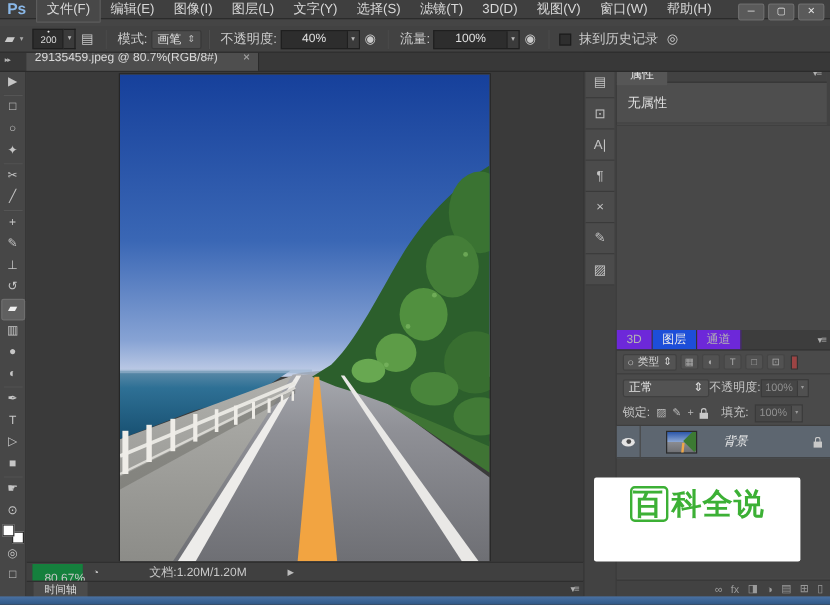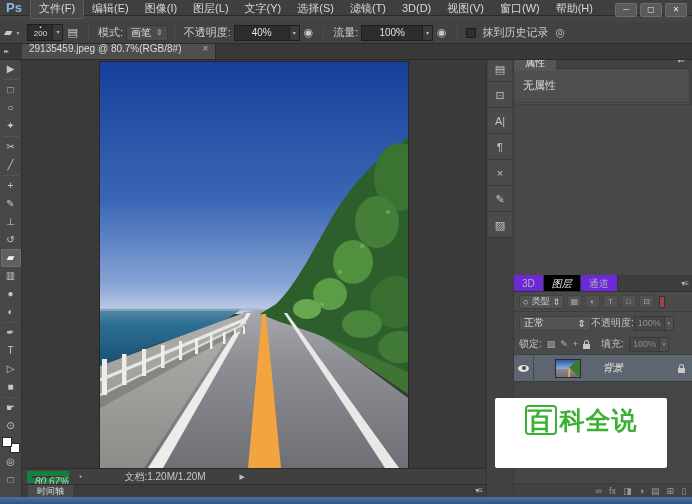--- a/index.html
+++ b/index.html
@@ -47,21 +47,21 @@
   .swatches .fg { left:0; top:0; z-index:2; }
   .swatches .bg { right:0; bottom:0; }
 
   
   #canvas { position:absolute; left:22px; top:60px; width:464px; height:408px; background:#3a3a3a; overflow:hidden; }
   #photo { position:absolute; left:78px; top:2px; width:308px; height:406px; box-shadow:0 0 0 1px #262626; }
   #photo svg { display:block; width:308px; height:406px; }
 
   
   #statusbar { position:absolute; left:22px; top:468px; width:464px; height:16px; background:#404040; border-top:1px solid #2d2d2d; display:flex; align-items:center; font-size:10px; color:#c9c9c9; z-index:26; }
-  .zoomwell { margin-left:5px; width:42px; padding:0 3px; height:12px; line-height:12px; background:#373737; border:5px solid #15803d;font-style:italic; }
+  .zoomwell { margin-left:5px; width:42px; padding:0 3px; height:12px; line-height:12px; background:#373737; border:7px solid #15803d; }
   .st-ico { margin-left:8px; font-size:9px; color:#bdbdbd; }
   .docinfo { margin-left:42px; }
   .st-fly { margin-left:34px; font-size:7px; color:#bdbdbd; }
 
   
   #timelinebar { position:absolute; left:22px; top:484px; width:464px; height:17px; background:#3c3c3c; border-top:1px solid #2e2e2e; z-index:26;text-align:right; }
   .tl-tab { position:absolute; left:6px; top:0; height:13px; line-height:13px; padding:0 9px; background:#4b4b4b; font-size:9px; color:#dcdcdc; }
   .pmenu { font-size:8px; color:#b0b0b0; letter-spacing:-1px; }
   #timelinebar .pmenu { position:absolute; right:4px; top:1px; }
 
@@ -75,21 +75,21 @@
   .phead { height:17px; background:#424242; border-bottom:1px solid #363636; position:relative; }
   .ptab { display:inline-block; height:17px; line-height:17px; padding:0 11px; font-size:10px; }
   .ptab.active { background:#565656; color:#e8e8e8; }
   #propspanel .pmenu { position:absolute; right:5px; top:4px; }
   .noprops { padding:9px 9px; font-size:11px; color:#dedede; border-bottom:1px solid #424242; }
   .props-lower { position:absolute; left:0; top:52px; width:180px; bottom:0; background:#484848; border-top:1px solid #404040; }
 
   #layerspanel { position:absolute; left:26px; top:231px; width:180px; height:222px; background:#4a4a4a; border-left:1px solid #393939; }
   .ltabs { height:17px; display:flex; background:#3d3d3d; border-bottom:1px solid #333; position:relative; }
   .ltab { padding:0 8px; line-height:17px; font-size:10px; color:#b2b2b2; background:#6d28d9; border-right:1px solid #333; }
-  .ltab.active { background:#000000; color:#ececec;font-style:italic; }
+  .ltab.active { background:#1d4ed8; color:#ececec; }
   .ltabs .pmenu { position:absolute; right:5px; top:4px; }
   .lrow { display:flex; align-items:center; padding:0 5px; font-size:10px; color:#c4c4c4; }
   .filterrow { height:20px; border-bottom:1px solid #3e3e3e; gap:3px; }
   .filter-dd { display:flex; align-items:center; gap:3px; height:14px; background:#535353; border:1px solid #404040; border-radius:2px; padding:0 3px; color:#d5d5d5; font-size:9px; }
   .fic { width:15px; height:13px; background:#525252; border:1px solid #454545; border-radius:2px; text-align:center; line-height:12px; font-size:8px; color:#a9a9a9; }
   .ftoggle { width:6px; height:12px; background:#9c4444; border:1px solid #333; border-radius:1px; margin-left:2px; }
   .blendrow { height:22px; gap:0; }
   .blend-dd { width:72px; height:15px; background:#535353; border:1px solid #404040; border-radius:2px; display:flex; align-items:center; justify-content:space-between; padding:0 4px; font-size:10px; color:#e2e2e2; }
   .dimwell { height:15px; background:#464646; border:1px solid #3a3a3a; display:flex; align-items:center; color:#8f8f8f; font-size:9px; }
   .dimwell .val { padding:0 3px; min-width:24px; text-align:right; }

